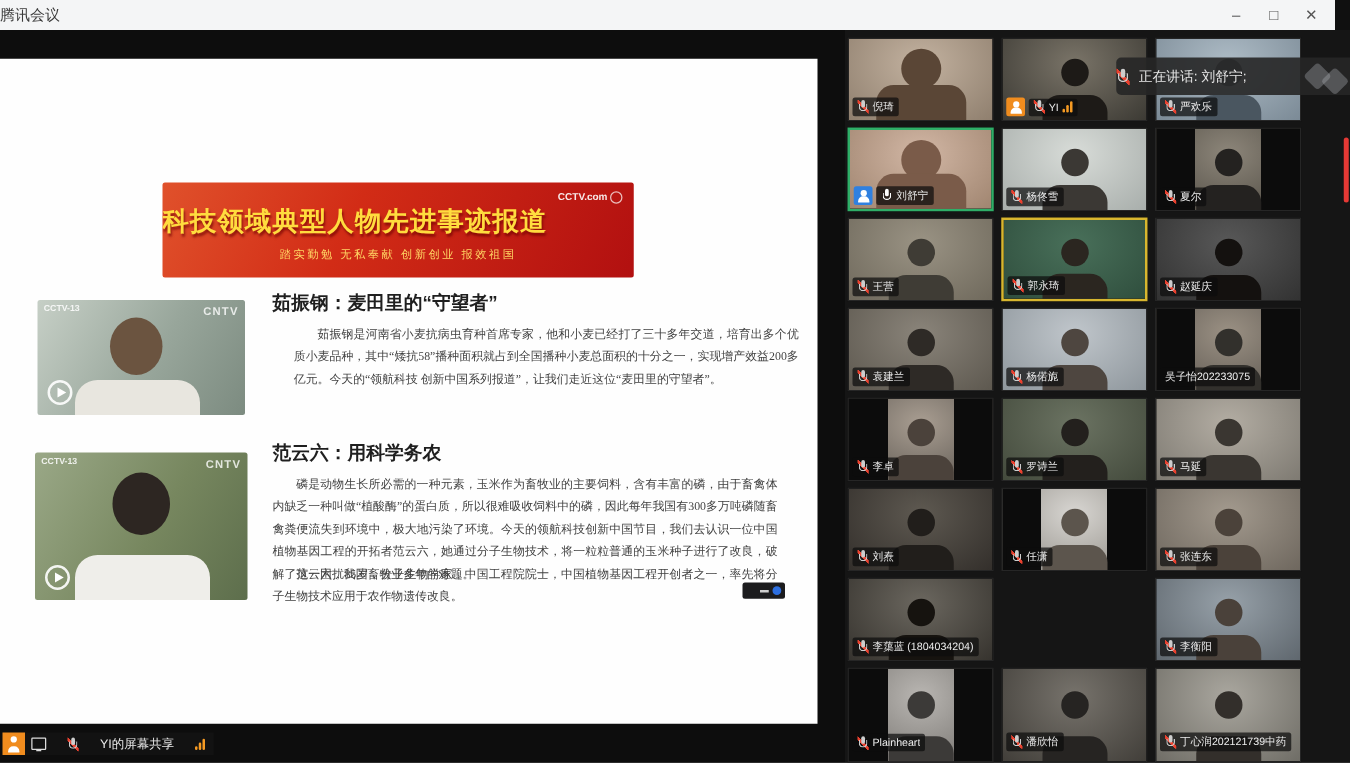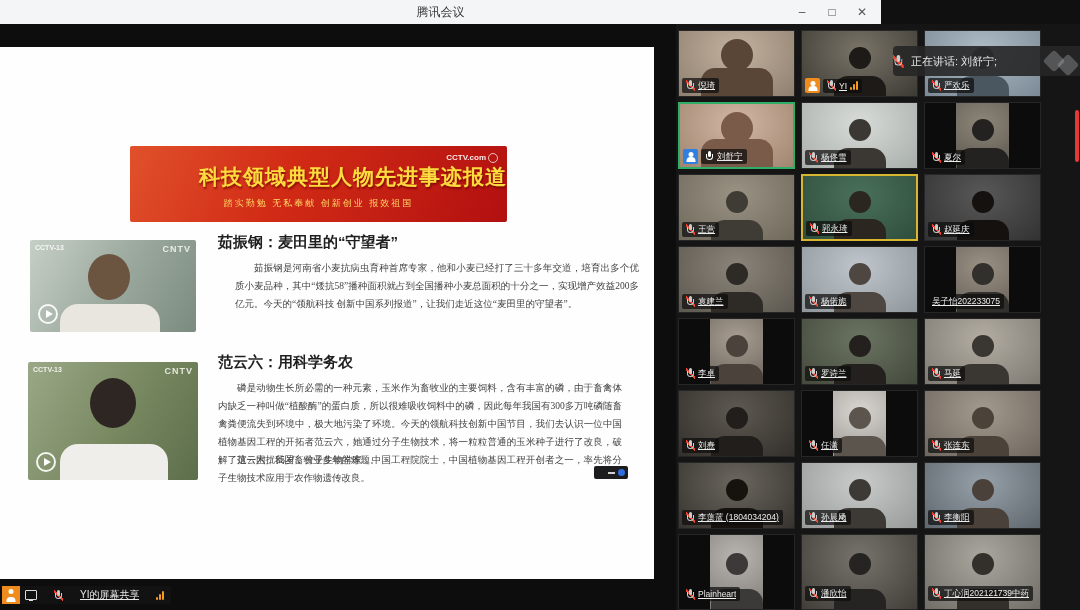--- a/index.html
+++ b/index.html
@@ -1,30 +1,30 @@
 <!DOCTYPE html>
 <html><head>
 <meta charset="utf-8">
 <style>
   html,body{margin:0;padding:0;background:#000;}
   .app{position:relative;width:1080px;height:610px;overflow:hidden;background:#101010;
        font-family:"Liberation Sans","DejaVu Sans",sans-serif;}
   
-  .titlebar{position:absolute;left:0;top:0;width:881px;height:24px;background:#f4f5f6;
-            border-bottom:1px solid #ddd;display:flex;align-items:center;justify-content:center;}
+  .titlebar{position:absolute;left:0;top:0;width:1068px;height:24px;background:#f4f5f6;
+            border-bottom:1px solid #ddd;display:flex;align-items:center;}
   .titlebar .wtitle{font-size:12px;color:#3a3a3a;}
   .winctrls{position:absolute;right:4px;top:0;height:24px;display:flex;}
   .winctrls span{width:30px;height:24px;display:flex;align-items:center;justify-content:center;
                  font-size:12px;color:#555;cursor:default;}
   
   .stage{position:absolute;left:0;top:24px;width:676px;height:586px;background:#0d0d0d;}
   .page{position:absolute;left:0;top:23px;width:654px;height:532px;background:#fefefe;overflow:hidden;}
   .banner{position:absolute;left:130px;top:99px;width:377px;height:76px;border-radius:2px;
           background:linear-gradient(115deg,#e0512b 0%,#d22c16 40%,#b21010 100%);overflow:hidden;}
-  .banner .btitle{margin-top:17px;text-align:right;font-size:21px;font-weight:bold;color:#ffdc3e;
+  .banner .btitle{margin-top:17px;text-align:left;font-size:21px;font-weight:bold;color:#ffdc3e;
                   letter-spacing:1px;text-shadow:1px 2px 2px rgba(110,0,0,.7);}
   .banner .bsub{margin-top:6px;text-align:center;font-size:9px;color:#ffd564;letter-spacing:2px;}
   .banner .blogo{position:absolute;right:9px;top:7px;font-size:8px;font-weight:bold;color:#fff;opacity:.9;}
   .banner .blogo::after{content:"";display:inline-block;width:8px;height:8px;border:1px solid #fff;
                         border-radius:50%;margin-left:2px;vertical-align:middle;opacity:.8;}
   .thumb{position:absolute;border-radius:2px;overflow:hidden;}
   .thumb .ch{position:absolute;left:5px;top:4px;font-size:7px;color:rgba(255,255,255,.85);font-weight:bold;}
   .thumb .wm{position:absolute;right:5px;top:4px;font-size:9px;color:rgba(255,255,255,.8);font-weight:bold;
              letter-spacing:1px;}
   .thumb .head{position:absolute;border-radius:50%;}
@@ -59,21 +59,21 @@
   .vid::after{content:"";position:absolute;left:50%;bottom:-6px;width:52px;height:26px;
               transform:translateX(-50%);border-radius:14px 14px 0 0;background:var(--p);}
   .vid.close::before{width:32px;height:32px;top:12%;}
   .vid.close::after{width:72px;height:34px;}
   .vid.narrow{background:linear-gradient(90deg,#0c0c0c 0 27%,rgba(0,0,0,0) 27% 73%,#0c0c0c 73%),
               radial-gradient(ellipse at 50% 30%,var(--b1),var(--b2));}
   .tilebar{position:absolute;left:3px;bottom:3px;display:flex;align-items:center;gap:3px;
            max-width:calc(100% - 5px);}
   .badge{display:flex;align-items:center;gap:3px;background:rgba(12,12,12,.72);border-radius:2px;
          padding:1.5px 4px;color:#ececec;font-size:8.5px;white-space:nowrap;}
-  .badge .pname{overflow:hidden;text-overflow:ellipsis;max-width:104px;text-decoration:underline;}
+  .badge .pname{overflow:hidden;text-overflow:ellipsis;max-width:104px;}
   
   .mic{position:relative;width:9px;height:11px;flex:none;}
   .mic::before{content:"";position:absolute;left:3px;top:0;width:3px;height:6px;border-radius:2px;background:#cdcdcd;}
   .mic::after{content:"";position:absolute;left:1px;top:3px;width:7px;height:6px;border:1px solid #cdcdcd;
               border-top:none;border-radius:0 0 5px 5px;box-sizing:border-box;}
   .mic.muted{background:linear-gradient(45deg,transparent 42%,#e8412f 42%,#e8412f 58%,transparent 58%);}
   .mic.on::before{background:#fff;}
   .mic.on::after{border-color:#fff;}
   .psq{width:15px;height:15px;border-radius:2px;position:relative;flex:none;}
   .psq.orange{background:#f08c1e;}
@@ -340,29 +340,20 @@
 
   <div class="tile" style="left:678px;top:462px;">
     <div class="vid" style="--b1:#6b675f;--b2:#36332e;--p:#16130f;"></div>
     <div class="tilebar">
         <span class="badge">
           <span class="mic muted"></span>
           <span class="pname">李蕖蓝 (1804034204)</span>
         </span>
       </div>
   </div>
-  <div class="tile" style="left:801px;top:462px;">
-    <div class="vid" style="--b1:#c9cccb;--b2:#969a99;--p:#3d3a36;"></div>
-    <div class="tilebar">
-        <span class="badge">
-          <span class="mic muted"></span>
-          <span class="pname">孙晨飏</span>
-        </span>
-      </div>
-  </div>
   <div class="tile" style="left:924px;top:462px;">
     <div class="vid" style="--b1:#97a1a9;--b2:#5f676e;--p:#4a413a;"></div>
     <div class="tilebar">
         <span class="badge">
           <span class="mic muted"></span>
           <span class="pname">李衡阳</span>
         </span>
       </div>
   </div>
 

